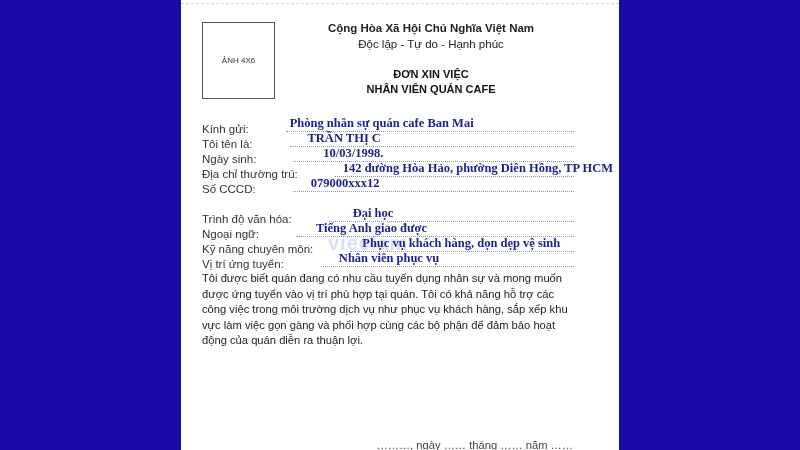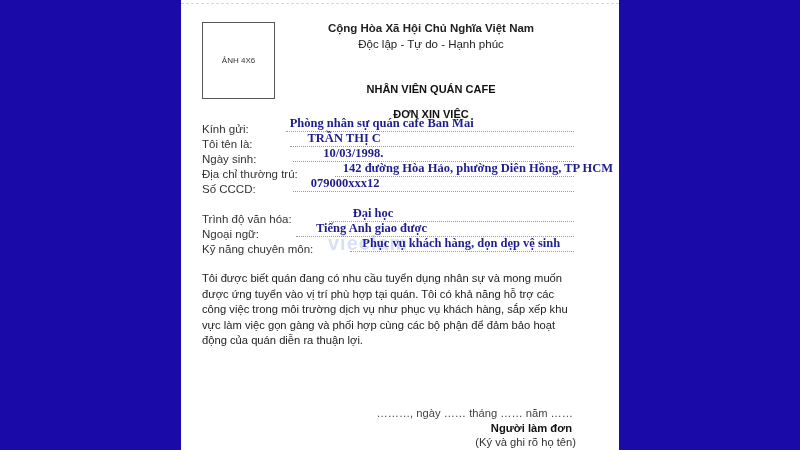--- a/index.html
+++ b/index.html
@@ -41,21 +41,21 @@
   .nation.l1 { top: 22px; font-weight: bold; }
   .nation.l2 { top: 38px; }
   .title {
     position: absolute;
     left: 100px; width: 300px;
     text-align: center;
     font-size: 11px;
     font-weight: bold;
     color: #111;
   }
-  .title.t1 { top: 68px; margin-top: 40px; }
+  .title.t1 { top: 68px; }
   .title.t2 { top: 83px; }
 
   .field {
     position: absolute;
     left: 21px;
     width: 372px;
     height: 15px;
     font-size: 11.5px;
     color: #333;
     display: flex;
@@ -88,20 +88,21 @@
     color: #222;
   }
   .para.p1 { top: 271px; }
   .para.p2 { top: 350px; }
   .sign {
     position: absolute;
     right: 46px;
     text-align: right;
     font-size: 11.2px;
     color: #333;
+    margin-top: 32px;
   }
   .sign.date { top: 407px; color: #444; }
   .sign.who { top: 422px; font-weight: bold; color: #111; right: 47px; }
   .sign.note { top: 436px; right: 43px; color: #333; }
   .watermark {
     position: absolute;
     left: 147px; top: 232px;
     font-size: 20px;
     font-weight: bold;
     color: rgba(120, 140, 220, 0.28);
@@ -177,19 +178,25 @@
     </span>
   </div>
 
   <div class="field" style="top:240px">
     <span class="label">Kỹ năng chuyên môn:</span>
     <span class="dots">
       <span class="value" style="left:12px">Phục vụ khách hàng, dọn dẹp vệ sinh</span>
     </span>
   </div>
 
+  <div class="field" style="top:255px">
+    <span class="label">Vị trí ứng tuyển:</span>
+    <span class="dots">
+      <span class="value" style="left:18px">Nhân viên phục vụ</span>
+    </span>
+  </div>
 
   <div class="para p1">Tôi được biết quán đang có nhu cầu tuyển dụng nhân sự và mong muốn được ứng tuyển vào vị trí phù hợp tại quán. Tôi có khả năng hỗ trợ các công việc trong môi trường dịch vụ như phục vụ khách hàng, sắp xếp khu vực làm việc gọn gàng và phối hợp cùng các bộ phận để đảm bảo hoạt động của quán diễn ra thuận lợi.</div>
 
   <div class="sign date">………, ngày …… tháng …… năm ……</div>
   <div class="sign who">Người làm đơn</div>
   <div class="sign note">(Ký và ghi rõ họ tên)</div>
 </div>
 
 </body></html>

